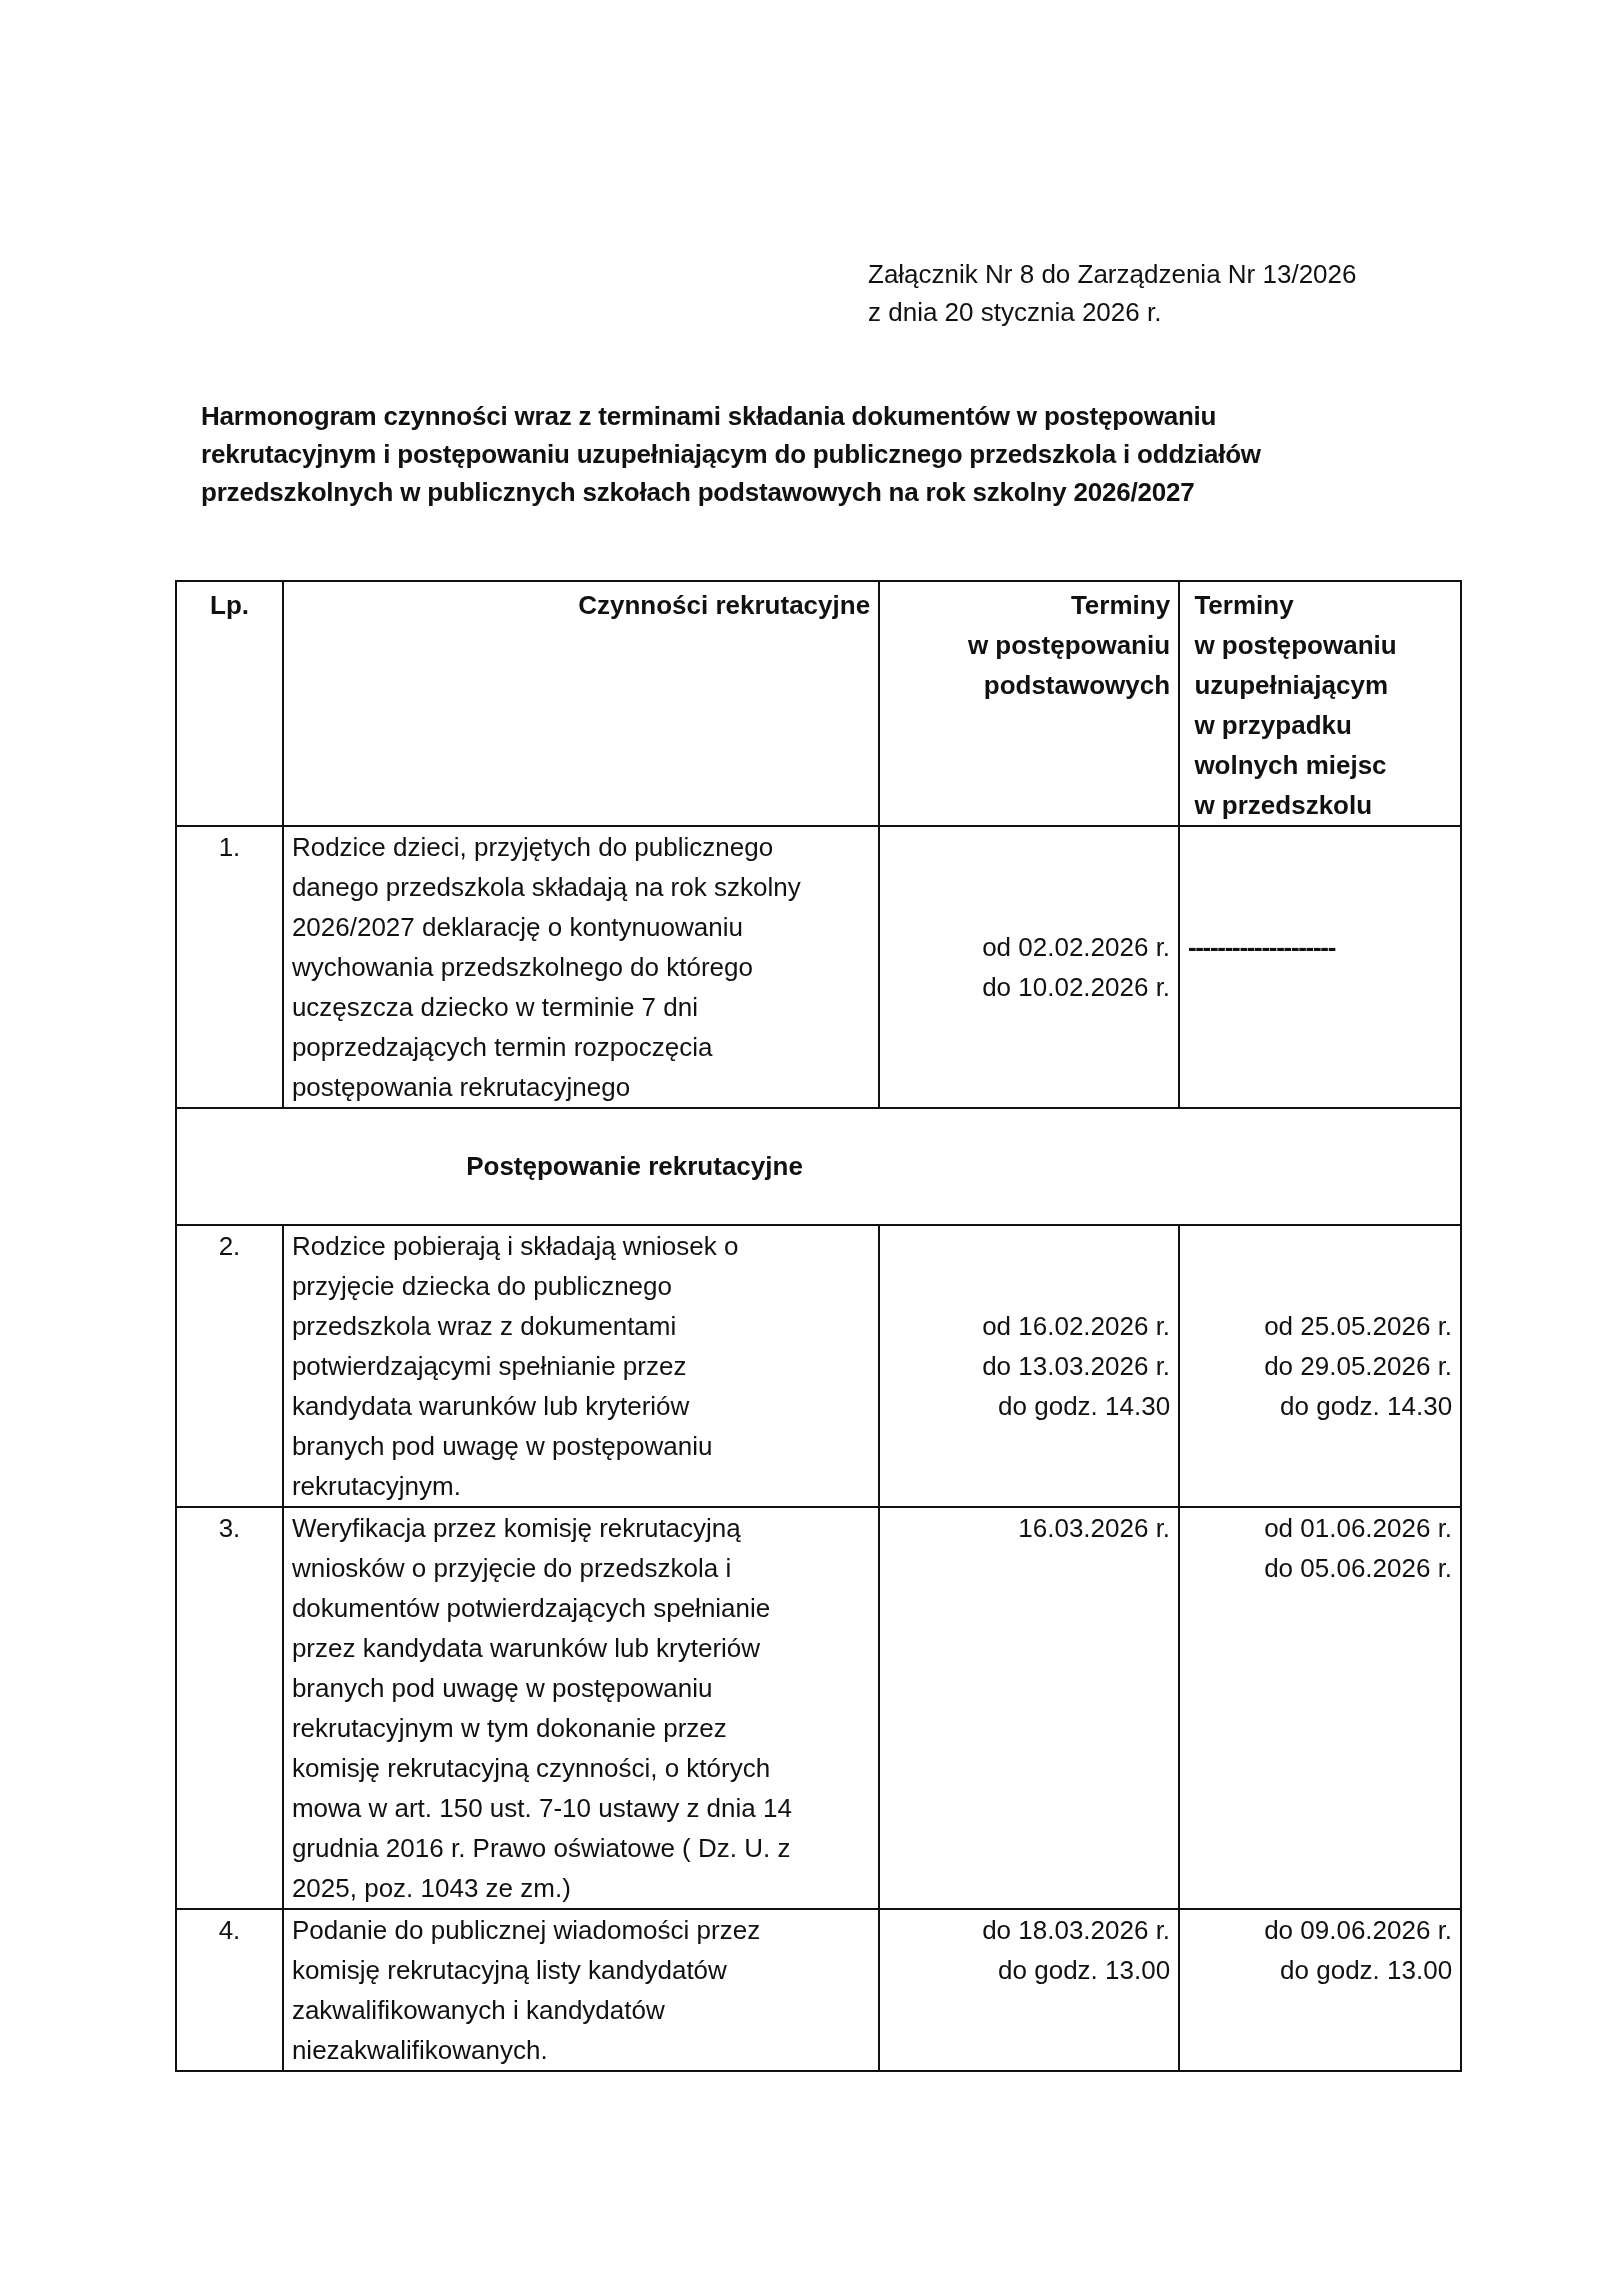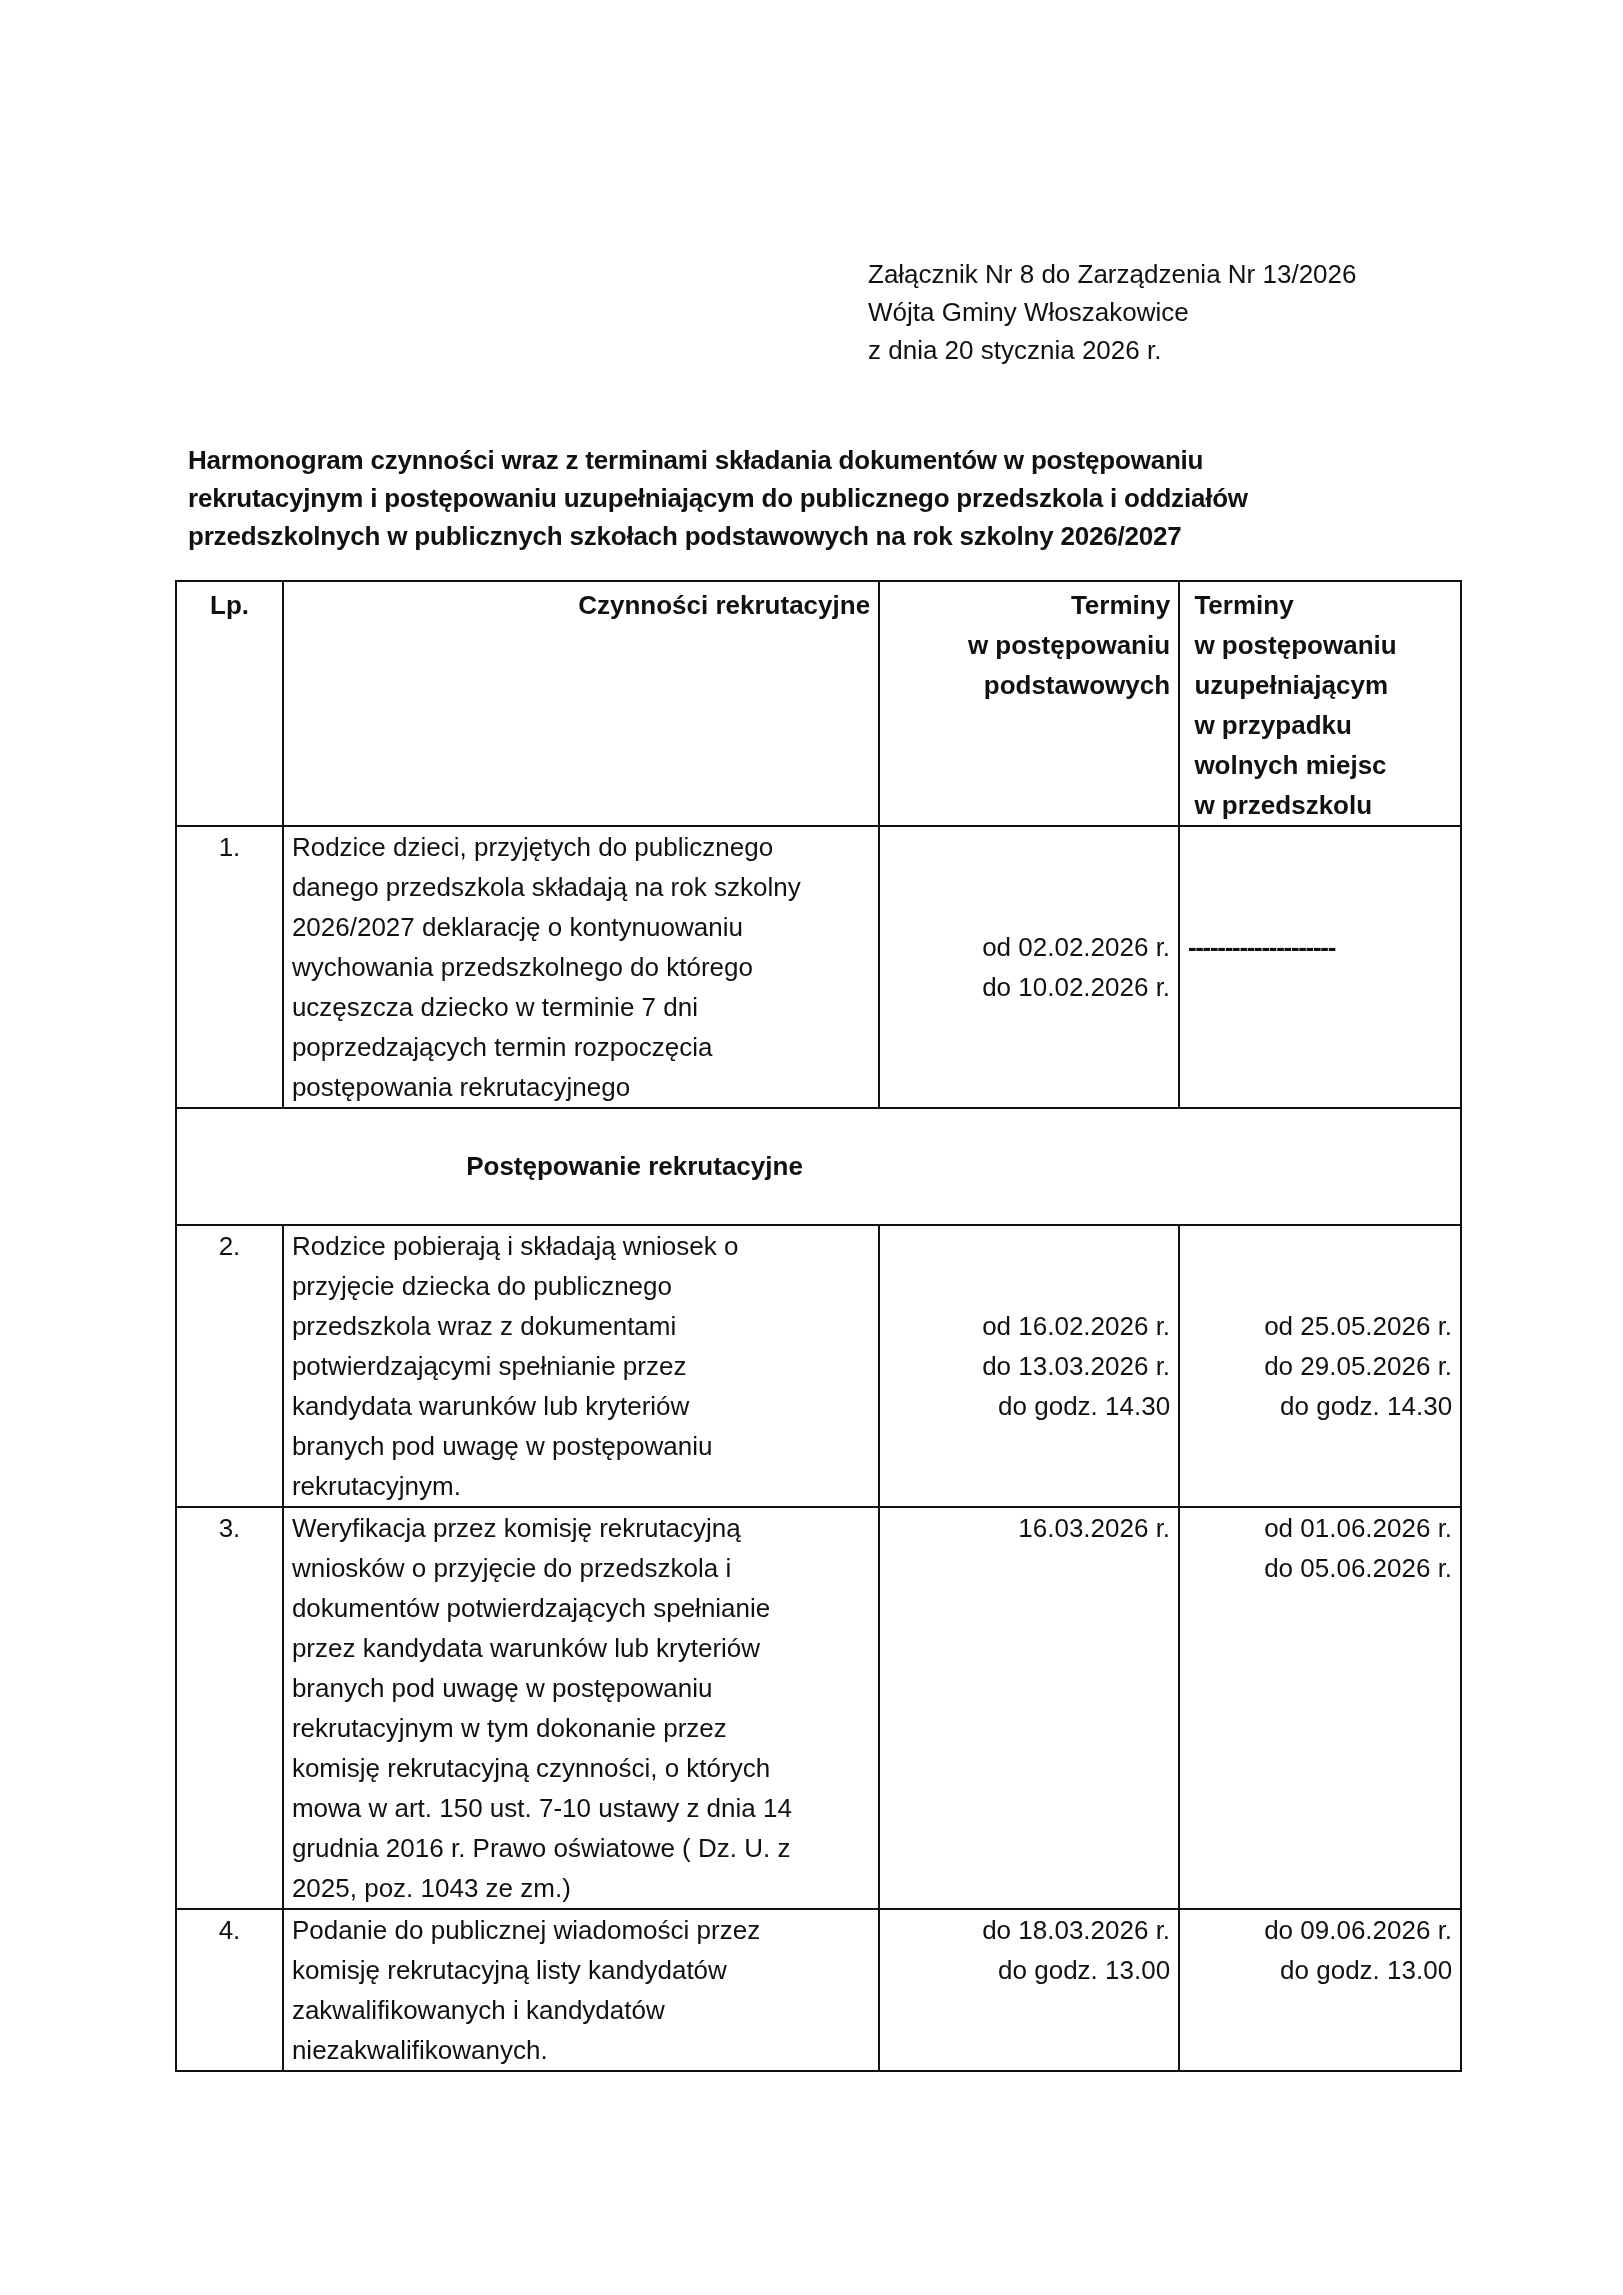--- a/index.html
+++ b/index.html
@@ -6,22 +6,22 @@
   body {
     width: 1623px; height: 2295px; position: relative; overflow: hidden;
     font-family: "Liberation Sans", "DejaVu Sans", sans-serif; color: #111;
   }
   .annex {
     position: absolute; left: 868px; top: 255px;
     font-size: 26px; line-height: 38px;
   }
   .annex div { white-space: nowrap; }
   .title {
-    position: absolute; left: 188px; top: 397px; width: 1195px;
-    font-size: 26px; line-height: 38px; font-weight: bold; letter-spacing: -0.2px; margin-top: 44px;
+    position: absolute; left: 201px; top: 397px; width: 1195px;
+    font-size: 26px; line-height: 38px; font-weight: bold; letter-spacing: -0.2px;
   }
   .title div { white-space: nowrap; }
   table.sched {
     position: absolute; left: 175px; top: 580px;
     width: 1285px; border-collapse: collapse; table-layout: fixed;
     font-size: 26px; line-height: 40px;
   }
   table.sched td, table.sched th {
     border: 2px solid #111; vertical-align: top; padding: 0 7.9px;
   }
@@ -42,21 +42,20 @@
   tr.r3 td { height: 400px; }
   tr.r4 td { height: 158px; }
   .dash { letter-spacing: -1.3px; font-weight: bold; }
   .t2head { text-align: left; padding-left: 14.4px !important; }
 </style>
 </head>
 <body>
 
 <div class="annex">
   <div>Załącznik Nr 8 do Zarządzenia Nr 13/2026</div>
-  <div>Wójta Gminy Włoszakowice</div>
   <div>z dnia 20 stycznia 2026 r.</div>
 </div>
 
 <div class="title">
   <div>Harmonogram czynności wraz z terminami składania dokumentów w postępowaniu</div>
   <div>rekrutacyjnym i postępowaniu uzupełniającym do publicznego przedszkola i oddziałów</div>
   <div>przedszkolnych w publicznych szkołach podstawowych na rok szkolny 2026/2027</div>
 </div>
 
 <table class="sched">

